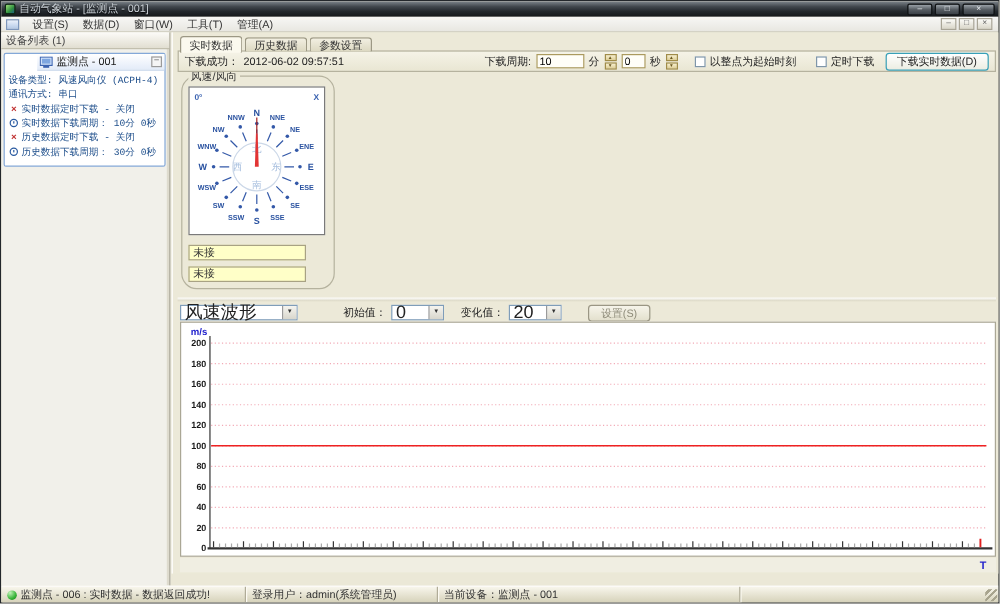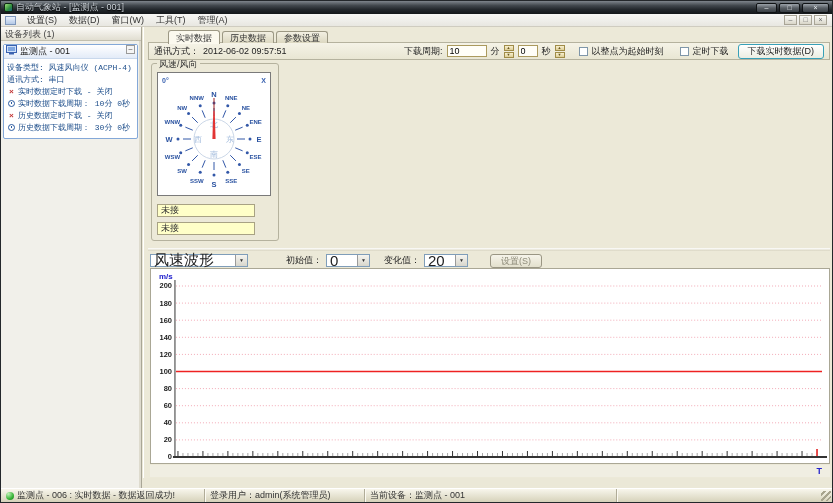--- a/index.html
+++ b/index.html
@@ -31,53 +31,53 @@
   .mdi-btn { width:13px; height:10px; border:1px solid #a8a496;
     background:linear-gradient(#fbfbf8,#d9d6c9); color:#666; font-size:7px; line-height:8px; text-align:center; }
 
   
   .sidebar { position:absolute; left:0; top:26px; width:141px; bottom:14px;
     background:#f1f0ea; border-right:1px solid #a9a696; box-shadow:inset -2px 0 0 #dedbce; }
   .sidebar-header { height:14px; background:linear-gradient(#fcfbf8,#e1ded1);
     border-bottom:1px solid #c2bfae; font-size:9px; color:#444; padding:1px 4px; }
   .device-panel { position:absolute; left:2px; top:17px; width:135px;
     background:#fff; border:1px solid #84a8d8; border-radius:2px; }
-  .panel-header { height:14px; display:flex; align-items:flex-start; gap:3px; padding:0 2px;
+  .panel-header { height:14px; display:flex; align-items:center; gap:3px; padding:0 2px;
     background:linear-gradient(#ffffff,#e3ebf8); border-bottom:1px solid #c9d8ec;
-    font-size:9px; color:#1a1a1a; }
+    font-size:9px; color:#1a1a1a;margin-left:27px; }
   .collapse-btn { margin-left:auto; width:9px; height:9px; border:1px solid #9a9a9a;
     font-size:7px; line-height:6px; text-align:center; color:#444; background:#f5f5f5; }
   .panel-body { padding:3px 2px 4px 3px; }
   .info-line { display:flex; gap:2px; font-size:8px; line-height:12px; color:#20508c; white-space:nowrap; overflow:hidden;font-family:Liberation Mono, monospace; }
   .marker { width:9px; flex:none; text-align:center; font-size:8px; font-weight:bold; position:relative; }
   .marker.cross { color:#c03030; }
   .clock { display:inline-block; width:7px; height:7px; border:1px solid #2a5aa0; border-radius:50%; position:relative; top:1px; }
   .clock:after { content:''; position:absolute; left:2px; top:1px; width:1px; height:2px; background:#2a5aa0; }
 
   
   .main { position:absolute; left:142px; top:26px; width:691px; height:451px; background:#ece9d8; border-left:1px solid #ffffff; }
-  .tabs { position:absolute; left:6px; top:2px; display:flex; align-items:flex-end; gap:2px; height:14px; z-index:2;margin-left:18px; }
+  .tabs { position:absolute; left:6px; top:2px; display:flex; align-items:flex-end; gap:2px; height:14px; z-index:2; }
   .tab { padding:0 7px; font-size:9px; color:#333; height:12px; line-height:12px;
     border:1px solid #9c9884; border-bottom:none; border-radius:3px 3px 0 0;
     background:linear-gradient(#f2efe2,#dcd8c1); }
   .tab.active { background:#fbf9ee; height:14px; line-height:14px; margin-bottom:-1px; }
   .toolbar { position:absolute; left:4px; right:4px; top:15px; height:18px; z-index:1;
     border:1px solid #b5b29e; background:linear-gradient(#f5f3e7,#e9e6d3);
     display:flex; align-items:center; font-size:9px; color:#222; padding:0 5px; gap:4px; white-space:nowrap; }
   .tb-input { height:12px; border:1px solid #ab9a5e; background:#fffef8; font-size:9px; padding:0 2px;
     font-family:"Liberation Sans","DejaVu Sans",sans-serif; }
   .spin { display:flex; flex-direction:column; width:10px; height:13px; gap:1px; }
   .spin span { flex:1; border:1px solid #a08c48; background:linear-gradient(#f8f0d0,#ddce96);
     font-size:4px; line-height:4px; text-align:center; color:#6a5820; }
   .cb { width:9px; height:9px; border:1px solid #7f96a9; background:#fff; flex:none; }
   .dl-btn { height:15px; padding:0 9px; font-size:9px; color:#222; margin-left:5px;
     border:1px solid #38a0b8; border-radius:3px; background:linear-gradient(#ffffff,#ecede2); }
 
   .compass-group { position:absolute; left:7px; top:36px; width:128px; height:178px;
-    border:1px solid #b5b29e; border-radius:3px; }
+    border:1px solid #b5b29e; border-radius:13px; }
   .group-legend { position:absolute; top:-6px; left:5px; background:#ece9d8; padding:0 2px; font-size:9px; color:#333; }
   .compass-box { position:absolute; left:5px; top:8px; width:114px; height:124px;
     background:#fff; border:1px solid #7a7a7a; }
   .readout { position:absolute; left:5px; width:98px; height:13px; background:#ffffc8;
     border:1px solid #a8a284; font-size:9px; color:#333; padding:0 3px; line-height:11px; }
   #readout1 { top:140px; } #readout2 { top:158px; }
 
   .splitter { position:absolute; left:4px; right:4px; top:221px; height:3px;
     background:linear-gradient(#ffffff,#d9d5c0); }
   .controls { position:absolute; left:6px; right:6px; top:226px; height:15px;
@@ -180,21 +180,21 @@
 
   <div class="main">
 
     <div class="tabs">
       <span class="tab active">实时数据</span>
       <span class="tab">历史数据</span>
       <span class="tab">参数设置</span>
     </div>
 
     <div class="toolbar">
-      <span>通讯方式：</span>
+      <span>下载成功：</span>
       <span>2012-06-02 09:57:51</span>
       <span style="flex:1"></span>
       <span>下载周期:</span>
       <input class="tb-input" style="width: 40px;" value="10">
       <span>分</span>
       <span class="spin">
           <span>▲</span>
           <span>▼</span>
         </span>
       <input class="tb-input" style="width: 20px;" value="0">

